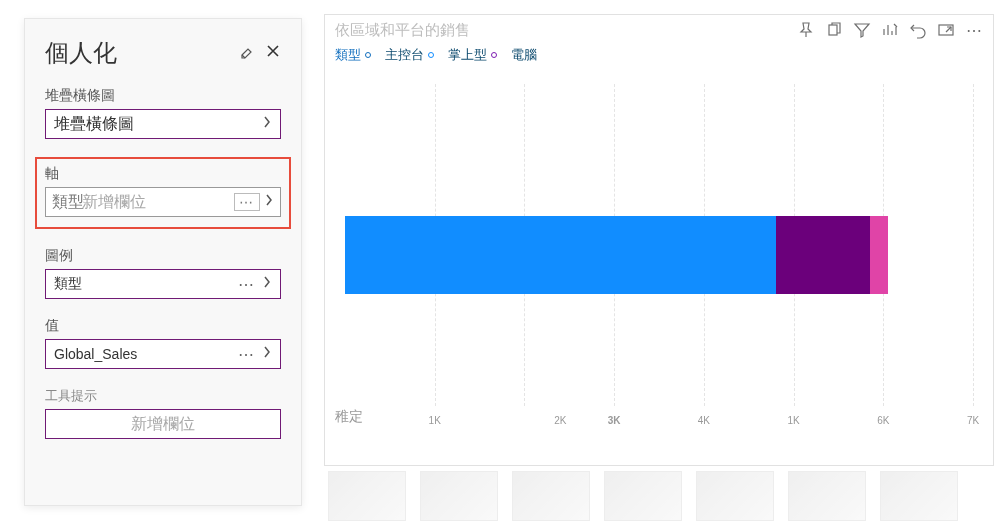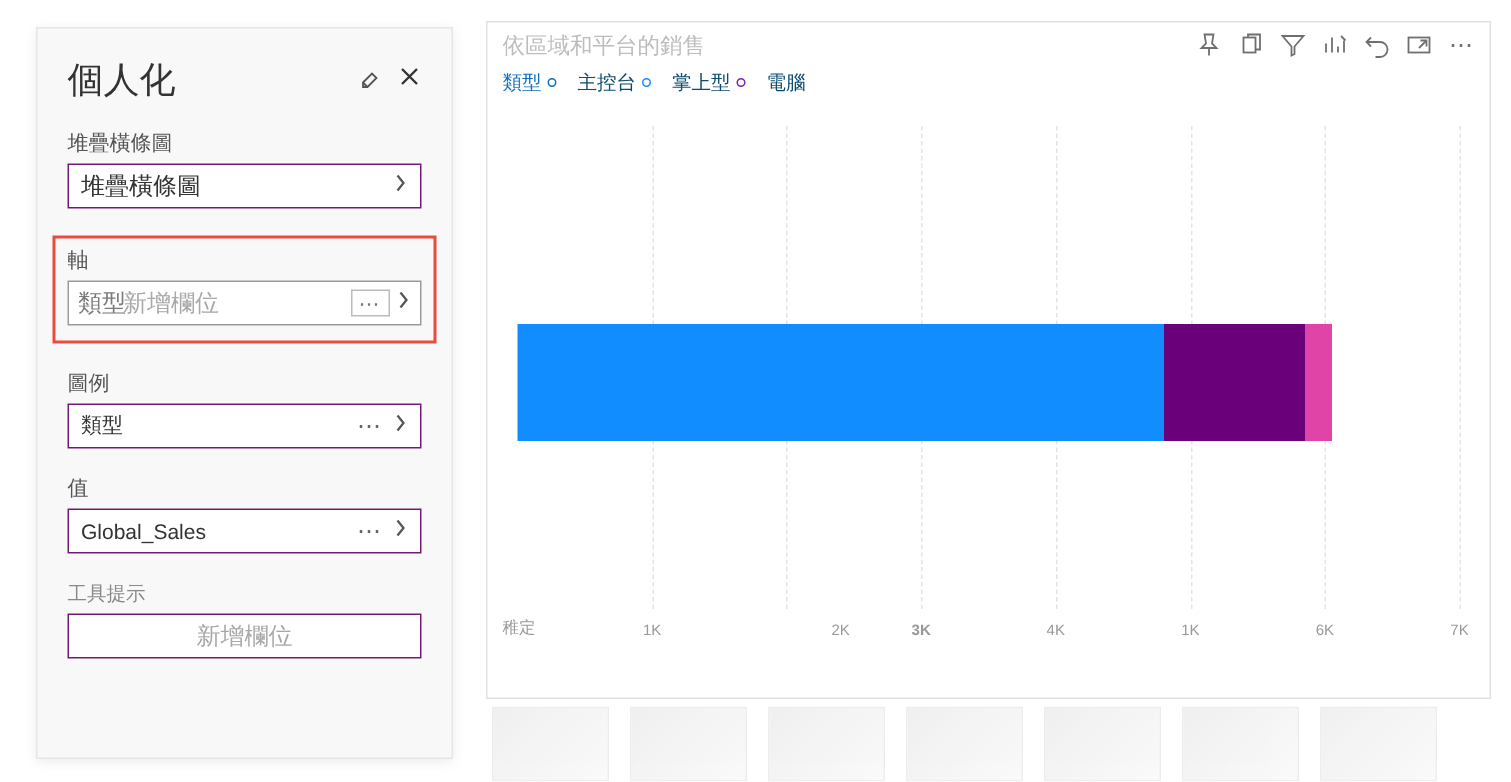--- a/index.html
+++ b/index.html
@@ -102,21 +102,21 @@
   .legend-item.active { color: #106ebe; }
   .legend-swatch { width: 6px; height: 6px; border-radius: 50%; }
 
   .plot {
     position: relative;
     margin: 10px 20px 0 10px;
     height: 350px;
   }
   .gridline { position: absolute; top: 0; bottom: 28px; border-left: 1px dashed #e4e4e4; }
   .axis-label { position: absolute; bottom: 8px; font-size: 10px; color: #999; transform: translateX(-50%); }
-  .y0 { position: absolute; bottom: 8px; left: 0; font-size: 11px; color: #999; }
+  .y0 { position: absolute; bottom: 8px; left: 0; font-size: 14px; color: #999; }
 
   .bar-row {
     position: absolute;
     left: 10px; right: 0;
     top: 132px; height: 78px;
     display: flex;
   }
   .bar-seg { height: 100%; }
 
   .thumbs {

